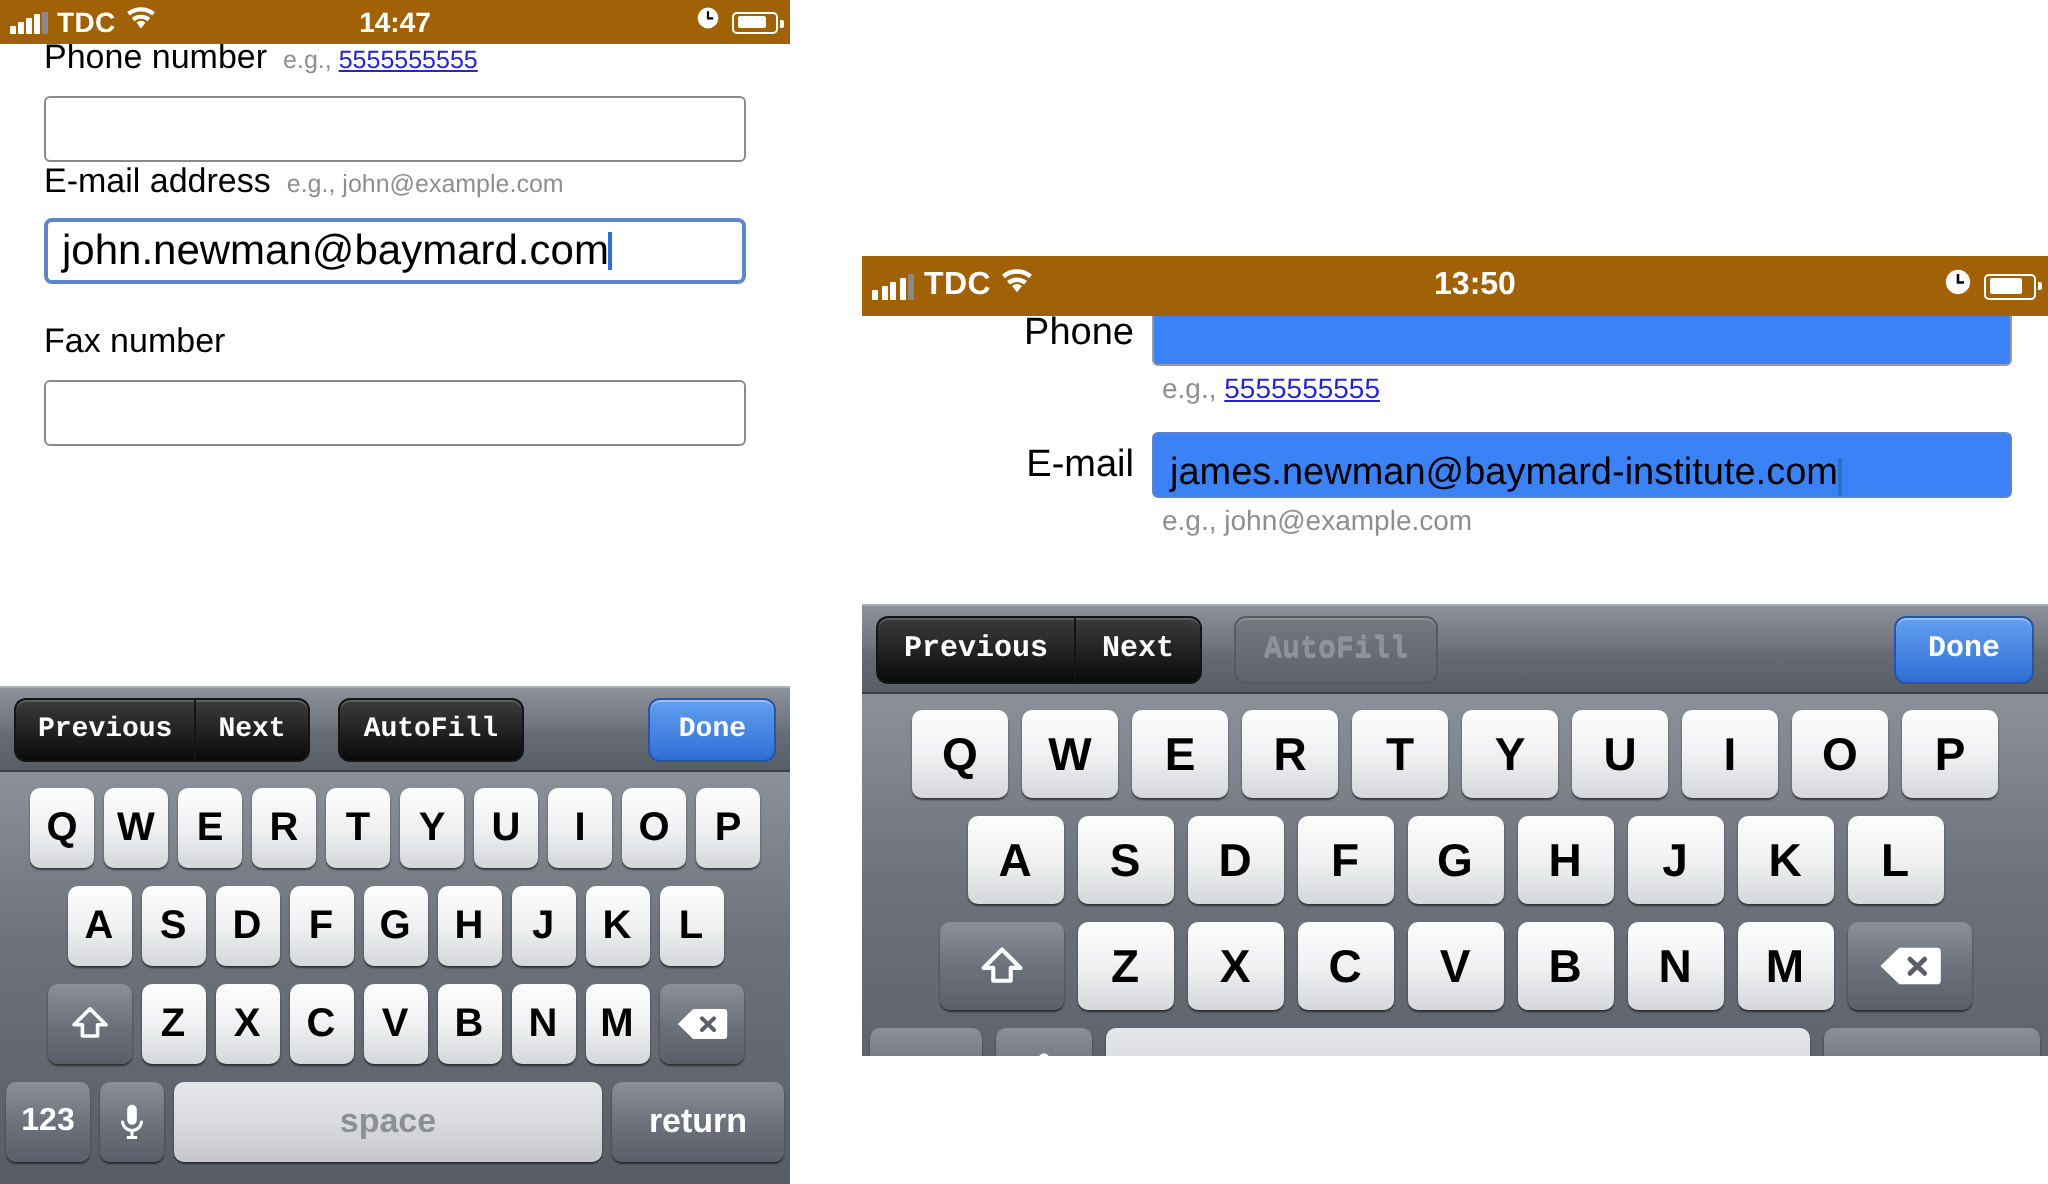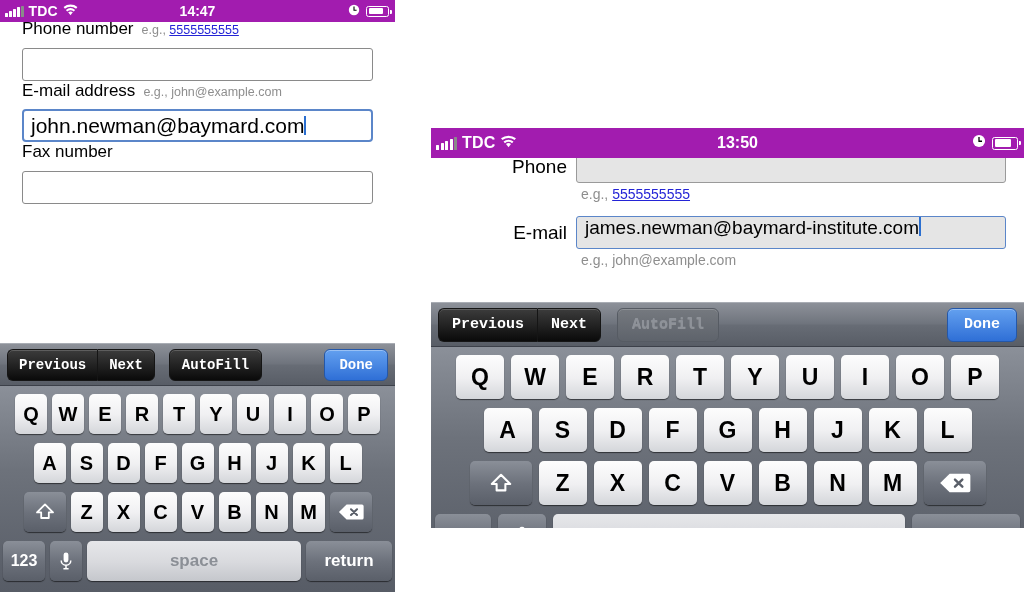--- a/index.html
+++ b/index.html
@@ -4,21 +4,21 @@
 <style>
   html,body{margin:0;padding:0;background:#fff;}
   body{width:1024px;height:592px;position:relative;overflow:hidden;
        font-family:"Liberation Sans",sans-serif;-webkit-font-smoothing:antialiased;}
 
   .phone{position:absolute;overflow:hidden;background:#fff;}
   #phone-left{left:0;top:0;width:395px;height:592px;}
   #phone-right{left:431px;top:128px;width:593px;height:400px;}
 
   
-  .statusbar{position:relative;height:22px;background:#a21caf;color:#fff;
+  .statusbar{position:relative;height:22px;background:#a16207;color:#fff;
              display:flex;align-items:center;}
   #phone-right .statusbar{height:30px;}
   .sb-left{display:flex;align-items:center;gap:5px;padding-left:5px;}
   .sb-carrier{font-size:14px;font-weight:bold;letter-spacing:.2px;}
   #phone-right .sb-carrier{font-size:16px;}
   .sb-time{position:absolute;left:0;right:0;text-align:center;font-size:14px;
            font-weight:bold;pointer-events:none;}
   #phone-right .sb-time{font-size:16px;padding-left:20px;}
   .sb-right{margin-left:auto;display:flex;align-items:center;gap:6px;padding-right:6px;}
 
@@ -55,22 +55,22 @@
   .field-l.focus{border:2px solid #5b86c9;border-radius:4px;}
   .caret{display:inline-block;width:2px;height:19px;background:#2b6fd0;}
 
   
   .page-r{background:#fff;height:144px;box-sizing:border-box;position:relative;
           overflow:hidden;padding:0 18px;}
   .row-r{display:flex;align-items:flex-start;gap:9px;}
   .lbl-r{font-size:19px;color:#000;width:118px;text-align:right;flex:none;
          white-space:nowrap;}
   .fieldwrap-r{flex:1;}
-  .field-r{height:33px;border:1px solid #9a9a9a;border-radius:3px;background:#e5e5e5;
-           box-sizing:border-box;display:flex;align-items:flex-start;padding:0 8px;
+  .field-r{height:33px;border:1px solid #9a9a9a;border-radius:3px;background:#3b82f6;
+           box-sizing:border-box;display:flex;align-items:flex-end;padding:0 8px;
            font-size:19px;color:#000;}
   .field-r.focus{border:1.5px solid #5b86c9;}
   .hint-r{font-size:14px;color:#8e8e8e;padding:3px 0 0 5px;}
   .hint-r a{color:#2424d6;text-decoration:underline;}
 
   
   .kbbar{display:flex;align-items:center;
          background:linear-gradient(to bottom,#8d9199 0%,#6f747d 48%,#676c75 52%,#585d66 100%);
          border-top:1px solid #a9adb4;border-bottom:1px solid #3c4049;
          padding:12px 7px;box-sizing:border-box;font-family:Liberation Mono, monospace;}
@@ -182,21 +182,21 @@
 
     <div class="lbl-l" style="">
       <span>E-mail address</span>
       <span class="hint">e.g., john@example.com</span>
     </div>
     <div class="field-l focus" style="margin-top:8px;">
       <span>john.newman@baymard.com</span>
         <span class="caret"></span>
     </div>
 
-    <div class="lbl-l" style="">
+    <div class="lbl-l" style="margin-top:19px;">
       <span>Fax number</span>
     </div>
     <div class="field-l" style="margin-top:9px;">
       <span></span>
     </div>
   </div>
 
   <div class="kbbar">
     <div class="segbtn">
       <div>Previous</div>

